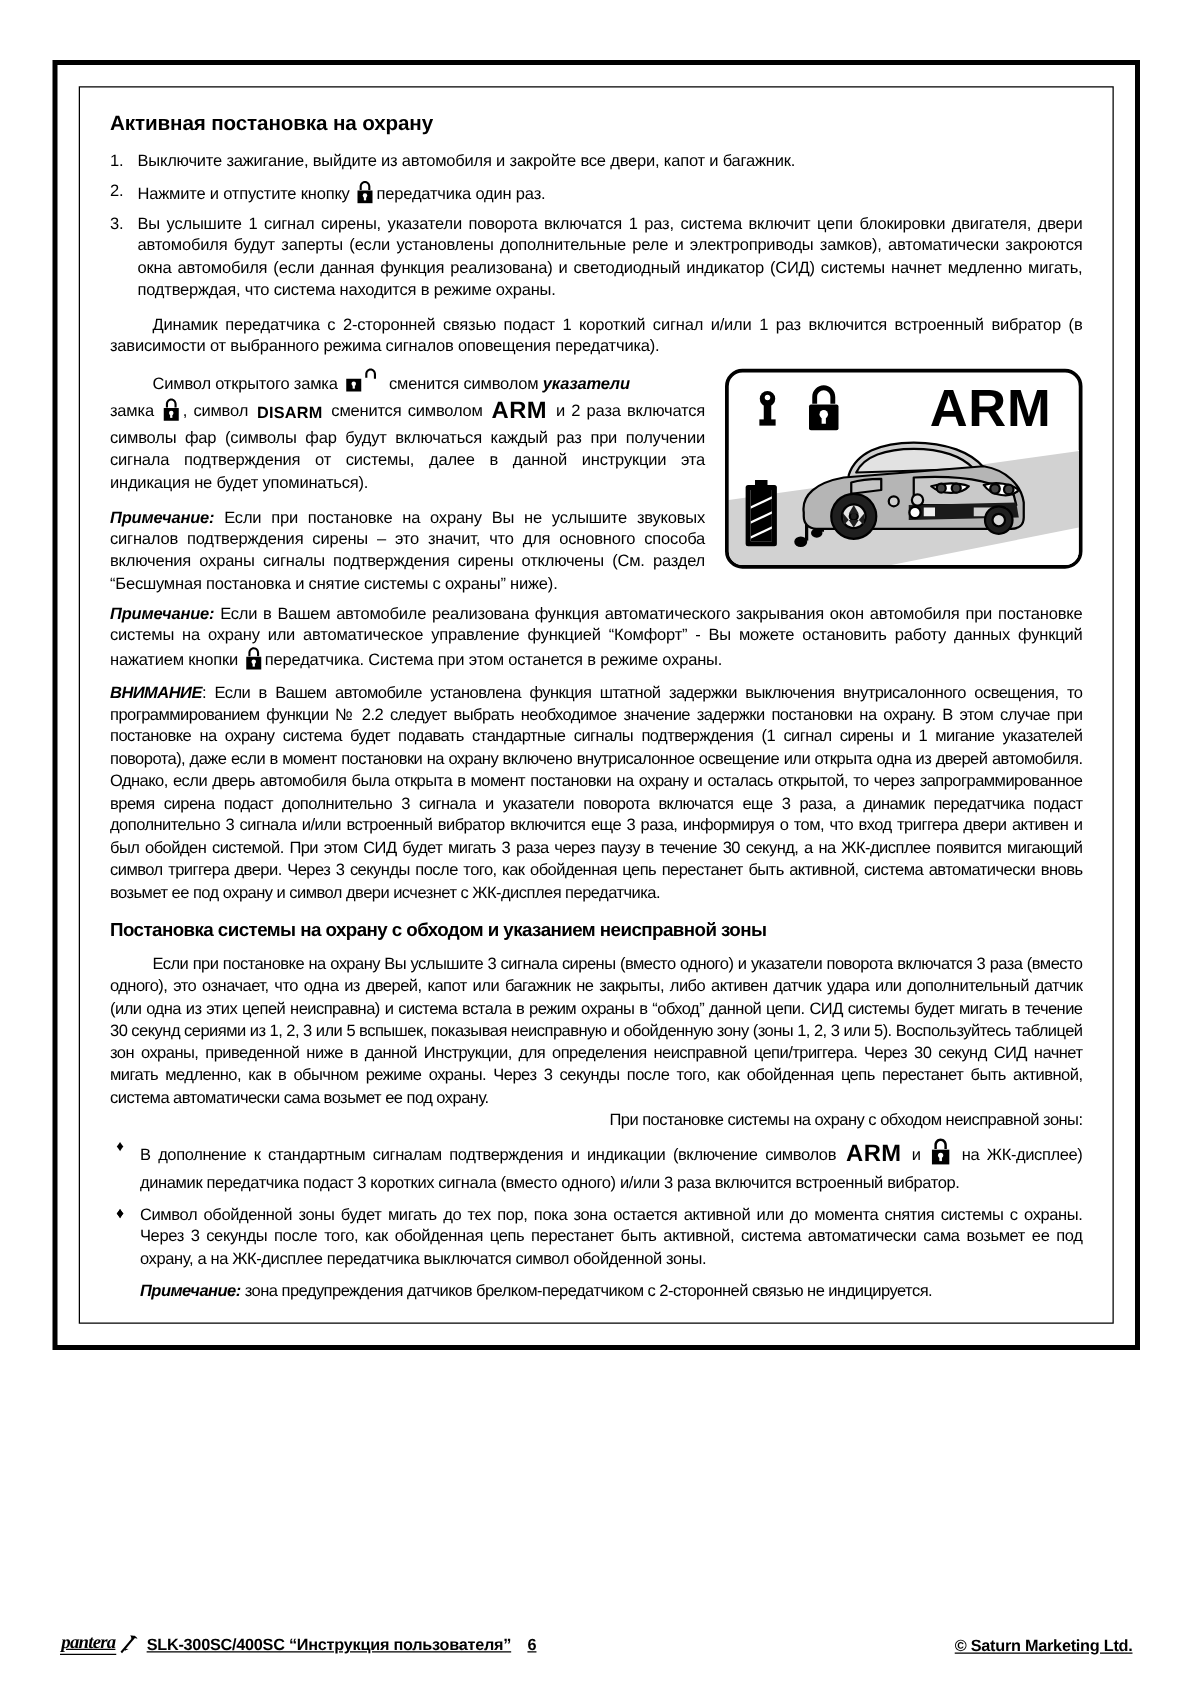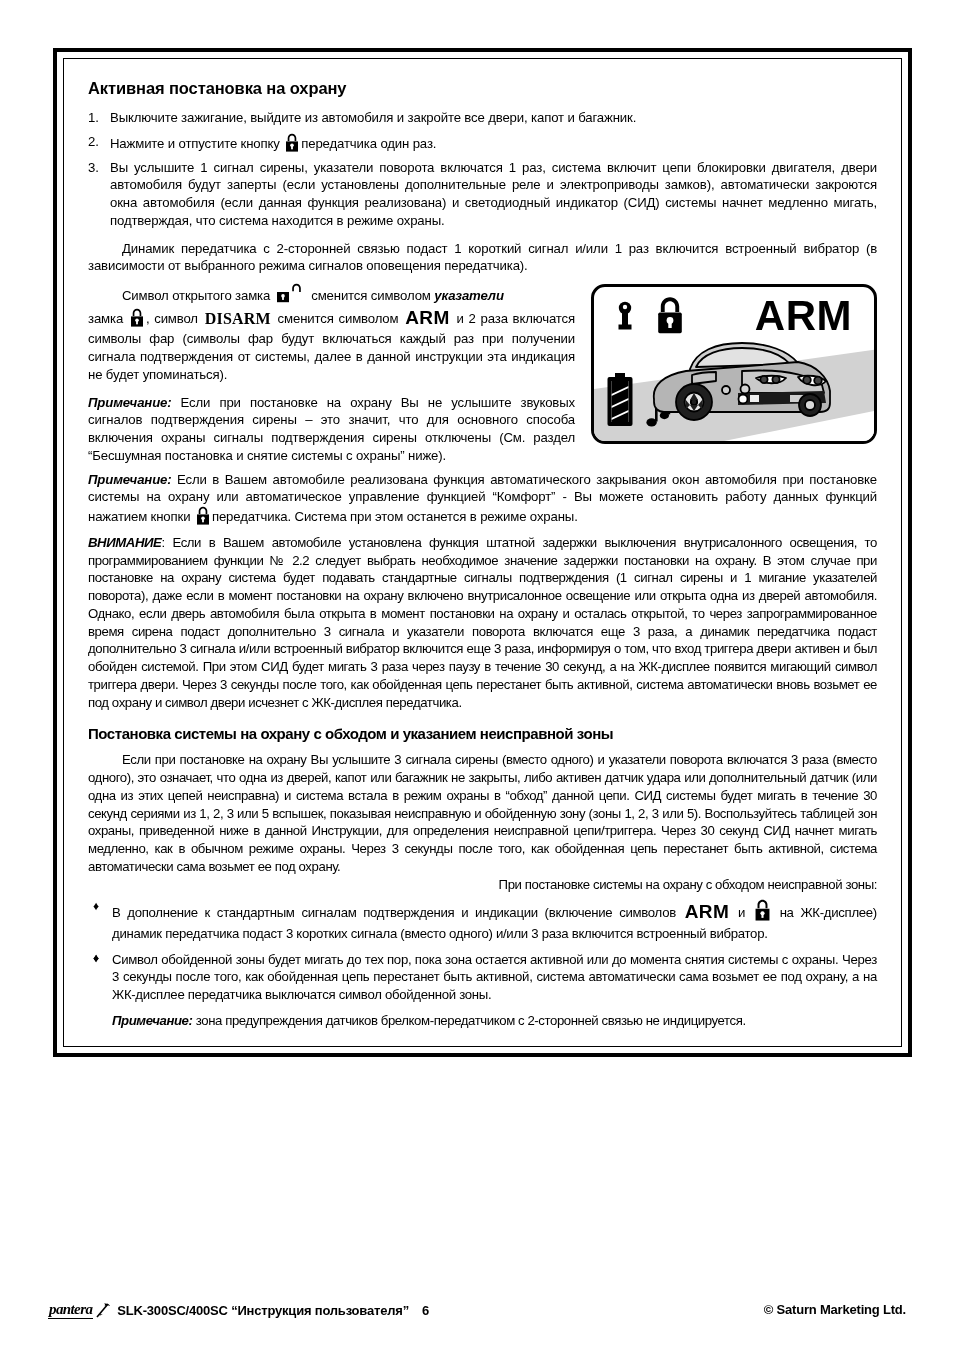--- a/index.html
+++ b/index.html
@@ -22,23 +22,22 @@
     left: 0; top: 0;
     width: 954px;
     height: 1350px;
     box-sizing: border-box;
     padding: 48px 42px 10px 42px;
   }
   .outer-frame {
     position: relative;
     box-sizing: border-box;
     border: 4px solid #000;
-    padding: 6px;
+    padding: 17px;
     background: #fff;
-    margin-left: 11px;
   }
   .inner-frame {
     box-sizing: border-box;
     border: 1.5px solid #000;
     padding: 18px 24px 16px 24px;
     background: #fff;
   }
 
   
   h2.section-title {
@@ -110,23 +109,23 @@
   
   .arm-word {
     font-family: "Liberation Sans", sans-serif;
     font-weight: bold;
     font-size: 19px;
     letter-spacing: 0.4px;
     vertical-align: -1px;
     padding: 0 2px;
   }
   .disarm-word {
-    font-family: Liberation Serif, serif;
+    font-family: Liberation Sans, sans-serif;
     font-weight: bold;
-    font-size: 16px;
+    font-size: 13px;
     letter-spacing: 0.2px;
     vertical-align: -1px;
     padding: 0 2px;
   }
 
   .glyph {
     display: inline-block;
     vertical-align: -4px;
     line-height: 0;
     padding: 0 2px;
@@ -180,24 +179,25 @@
   .lcd-car   { left: 44px; top: 42px; }
 
   
   .footer {
     position: absolute;
     left: 48px;
     right: 48px;
     bottom: 26px;
     height: 22px;
     display: flex;
-    align-items: flex-start;
+    align-items: flex-end;
     justify-content: space-between;
     font-size: 13px;
     font-weight: bold;
+    text-decoration: underline;
   }
   .footer-left {
     display: flex;
     align-items: center;
     gap: 0px;
     white-space: nowrap;
   }
   .brand {
     font-family: "Liberation Serif", serif;
     font-weight: bold;

